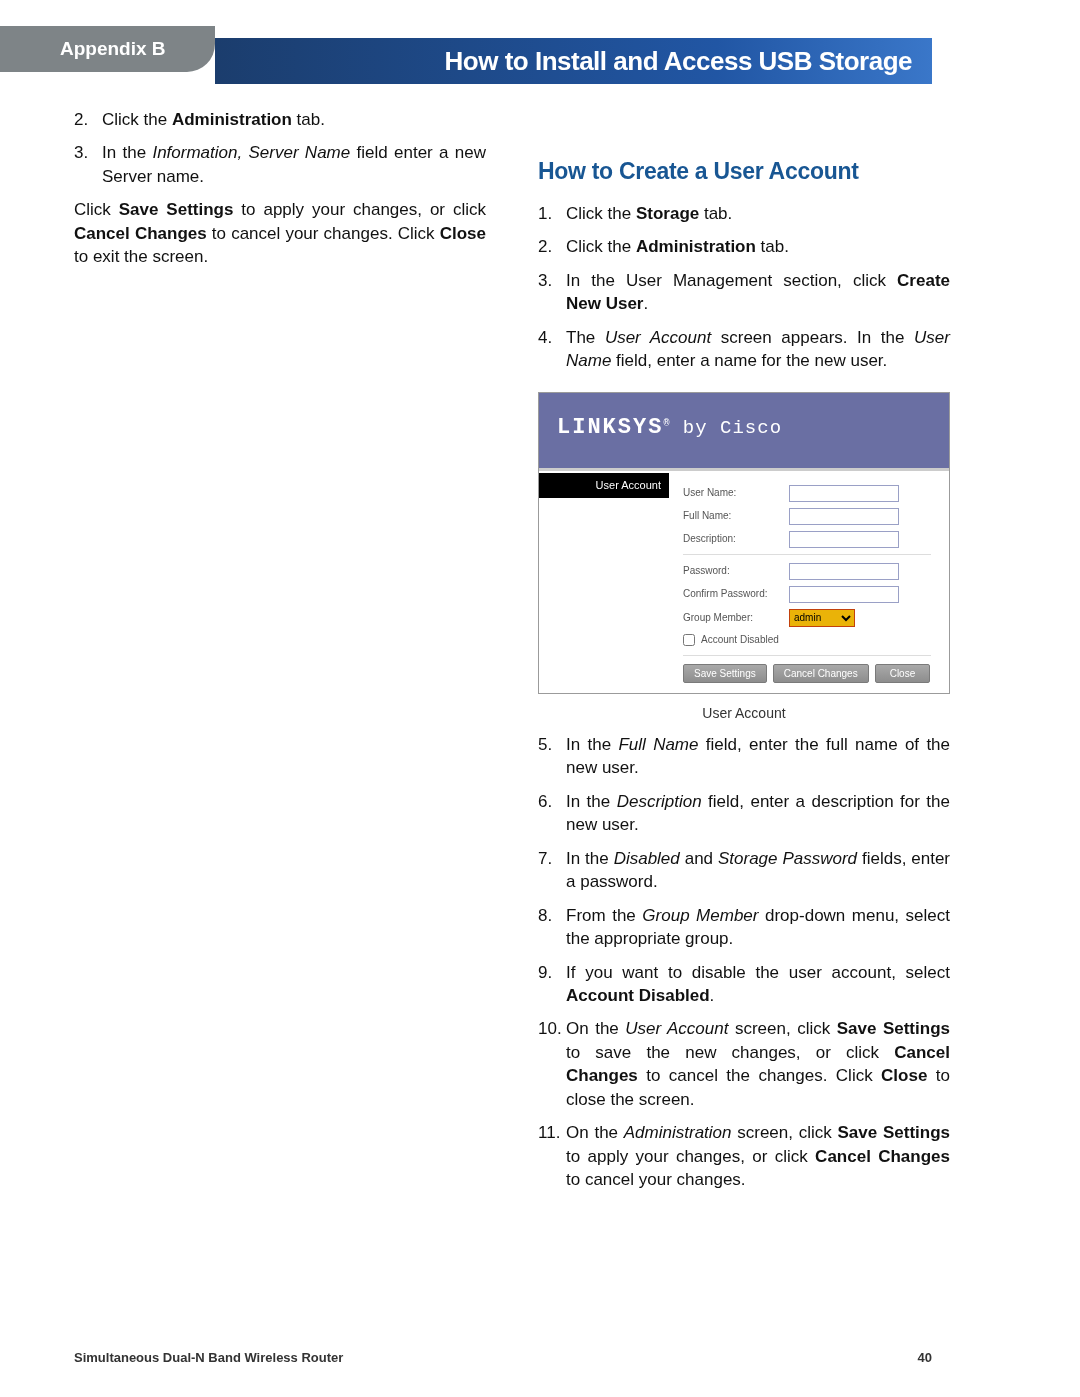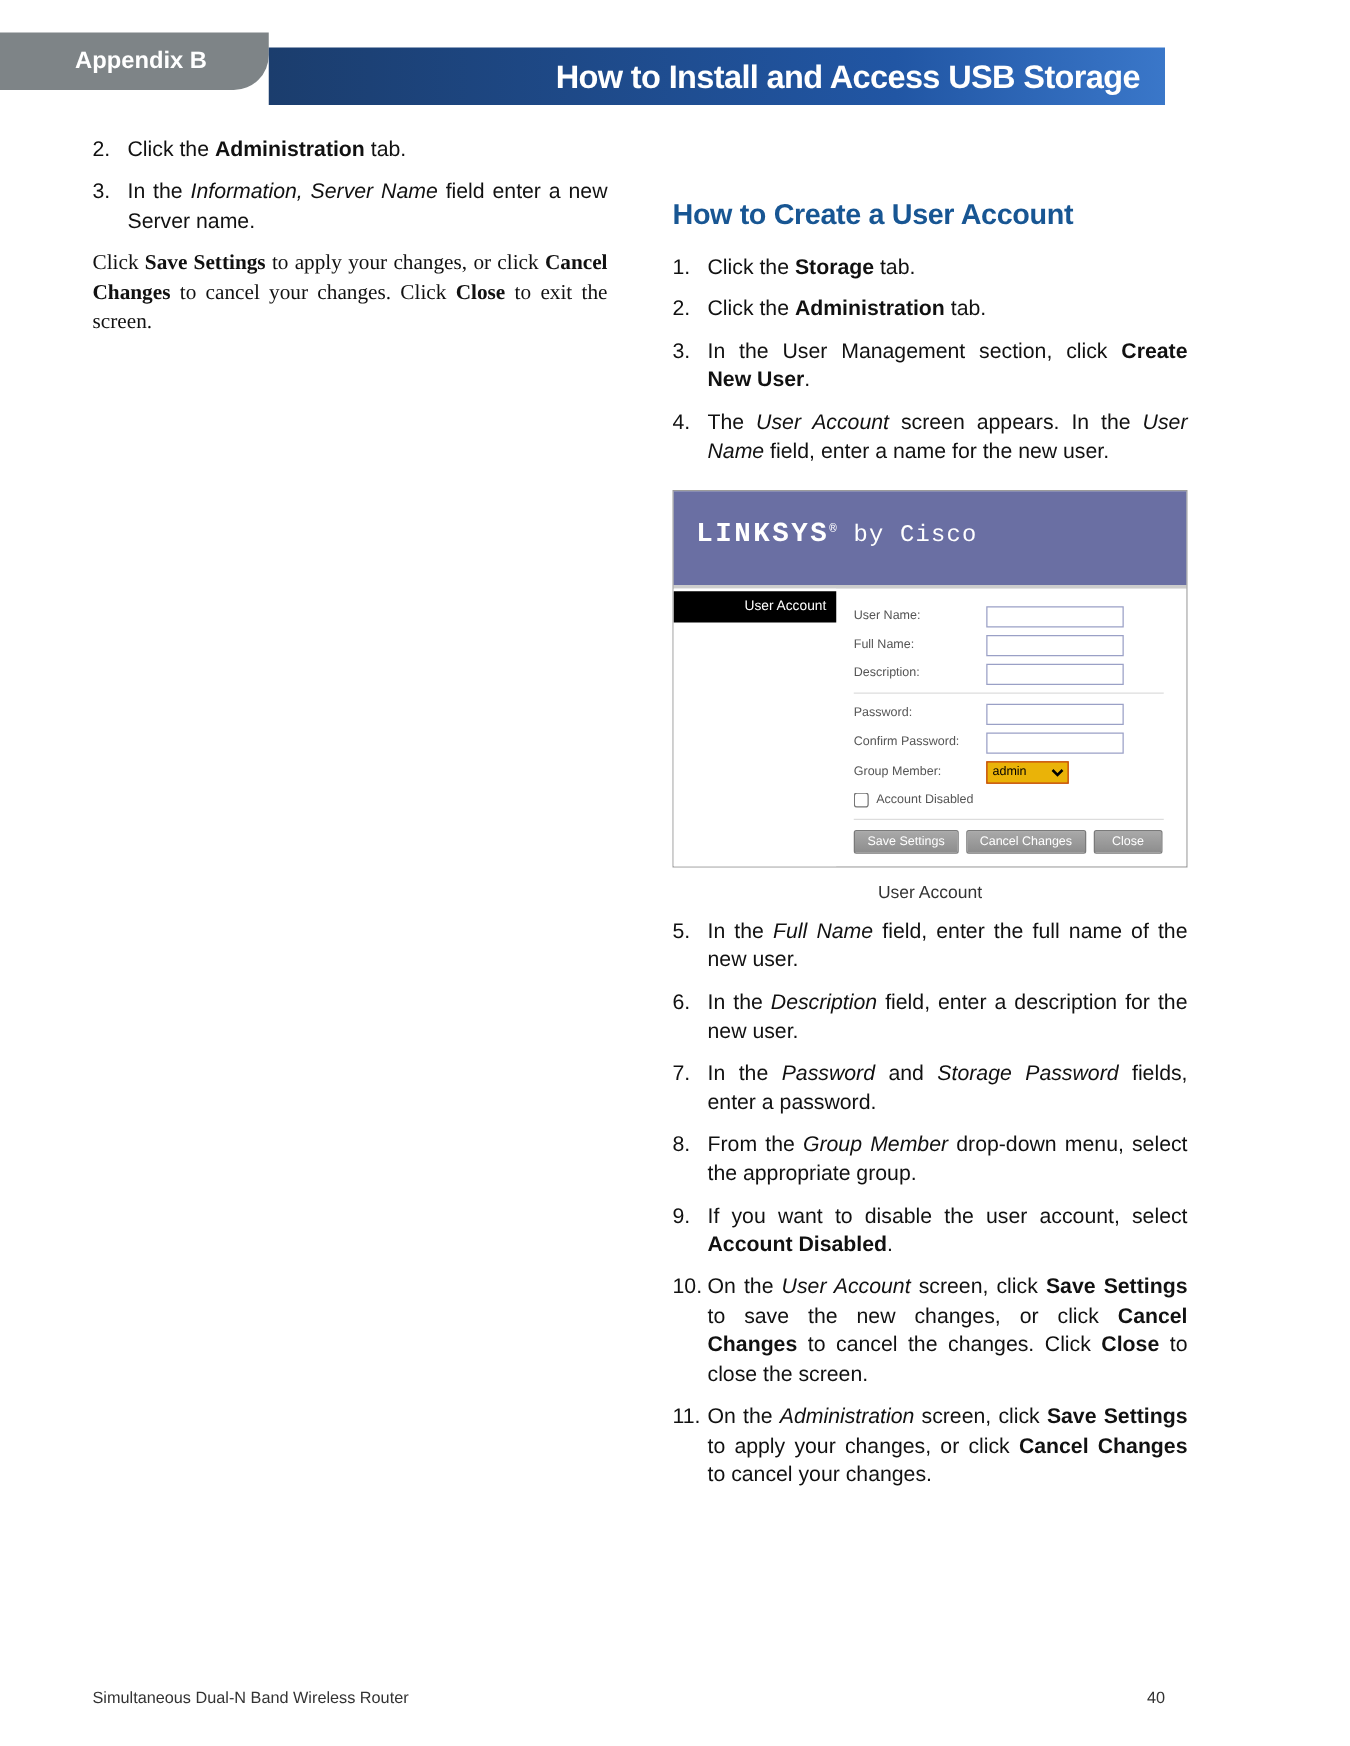--- a/index.html
+++ b/index.html
@@ -89,21 +89,21 @@
     padding-left: 28px;
     margin-bottom: 10px;
   }
   ol.steps > li::before {
     content: counter(step) ".";
     position: absolute;
     left: 0;
     top: 0;
   }
   ol.steps.start2 { counter-reset: step 1; }
-  .para { margin-top: 10px; margin-bottom: 0; font-family: Liberation Serif, serif; }
+  .para { margin-top: 10px; margin-bottom: 0; }
   .section-h2 {
     font-size: 23px;
     font-weight: 700;
     color: #185693;
     margin-bottom: 14px;
     letter-spacing: -0.3px;
     margin-top: 48px;
   }
   
   .figure {
@@ -217,21 +217,21 @@
   .ua-btn.small { padding: 3px 14px; }
   
   .footer {
     position: absolute;
     bottom: 32px;
     left: 74px;
     right: 103px;
     display: flex;
     justify-content: space-between;
     font-size: 13px;
-    font-weight: 400;
+    font-weight: 700;
     color: #333;
   }
 </style>
 </head>
 <body>
 
 <div class="page">
 
   <div class="header-banner">
     <div class="header-left-cap">
@@ -315,21 +315,21 @@
               </div>
             </div>
           </div>
         </div>
         <div class="figure-caption">User Account</div>
       </div>
 
       <ol class="steps" start="5" style="counter-reset: step 4;">
         <li>In the <i>Full Name</i> field, enter the full name of the new user.</li>
         <li>In the <i>Description</i> field, enter a description for the new user.</li>
-        <li>In the <i>Password</i> and <i>Storage Password</i> fields, enter a password.</li>
+        <li>In the <i>Disabled</i> and <i>Storage Password</i> fields, enter a password.</li>
         <li>From the <i>Group Member</i> drop-down menu, select the appropriate group.</li>
         <li>If you want to disable the user account, select <b>Account Disabled</b>.</li>
         <li>On the <i>User Account</i> screen, click <b>Save Settings</b> to save the new changes, or click <b>Cancel Changes</b> to cancel the changes. Click <b>Close</b> to close the screen.</li>
         <li>On the <i>Administration</i> screen, click <b>Save Settings</b> to apply your changes, or click <b>Cancel Changes</b> to cancel your changes.</li>
       </ol>
     </div>
   </div>
 
   <div class="footer">
     <span>Simultaneous Dual-N Band Wireless Router</span>

